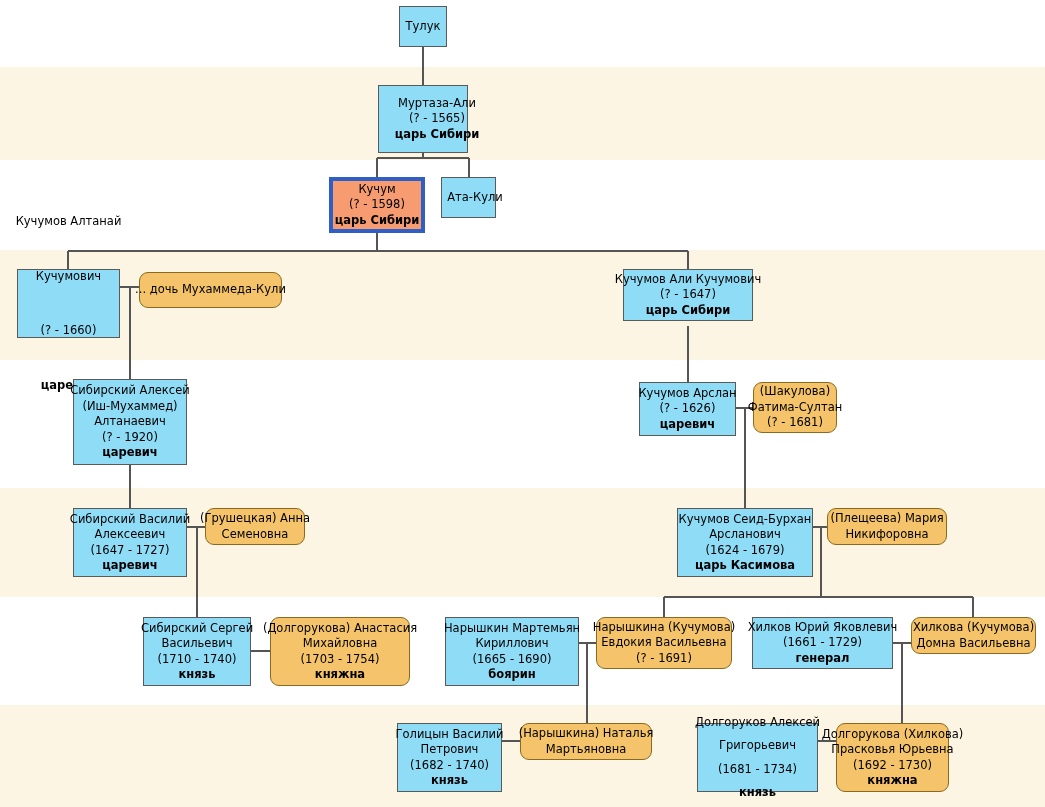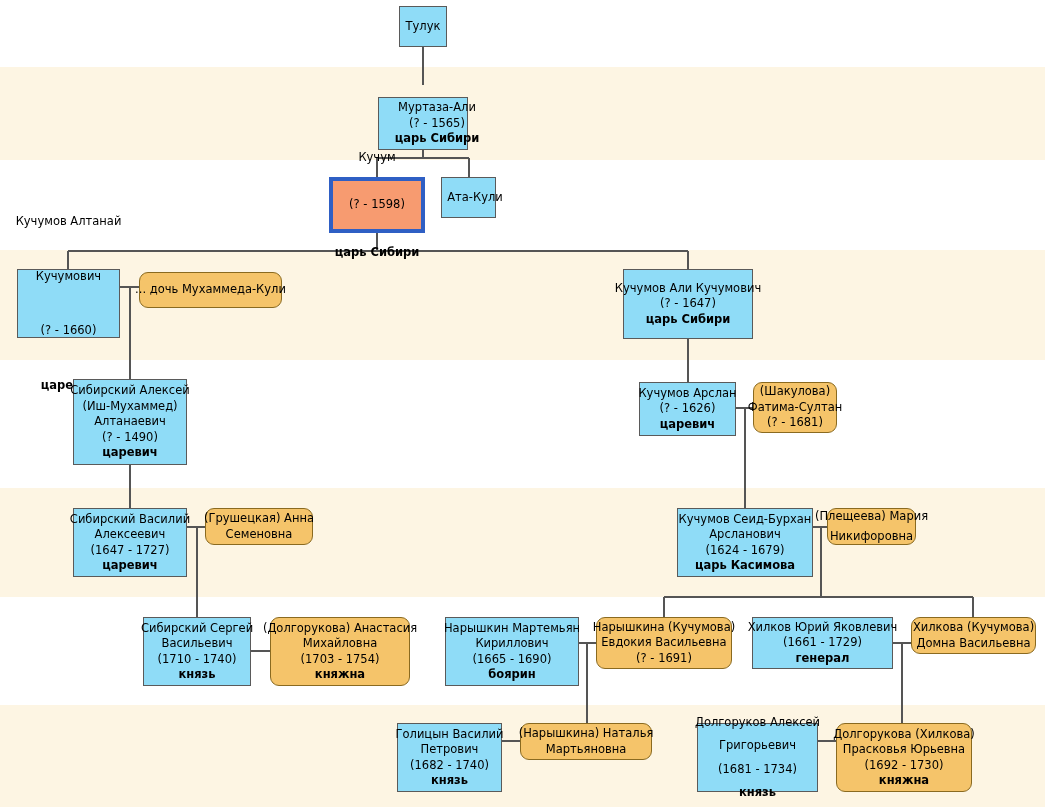--- a/index.html
+++ b/index.html
@@ -31,21 +31,20 @@
   }
   .node.spouse{
     background:#f5c46a;
     border:1px solid #8a6a20;
     border-radius:9px;
   }
   .node.highlight{
     background:#f79b70;
     border:4px solid #2f5fc4;
     border-radius:0;
-    gap:32px;
   }
   .node .ln{display:block;white-space:nowrap;}
   .node .ttl{font-weight:bold;}
 </style>
 </head>
 <body>
 
 <div id="stage">
   <div id="bands">
       <div class="band" style="top: 67px; height: 93px; background: rgb(253, 245, 227);"></div>
@@ -83,21 +82,21 @@
       <path d="M 893 643 L 911 643" stroke="#555555" stroke-width="2" fill="none" shape-rendering="crispEdges"></path>
       <path d="M 902 643 L 902 741" stroke="#555555" stroke-width="2" fill="none" shape-rendering="crispEdges"></path>
       <path d="M 902 741 L 902 723" stroke="#555555" stroke-width="2" fill="none" shape-rendering="crispEdges"></path>
       <path d="M 502 741 L 520 741" stroke="#555555" stroke-width="2" fill="none" shape-rendering="crispEdges"></path>
       <path d="M 818 741 L 836 741" stroke="#555555" stroke-width="2" fill="none" shape-rendering="crispEdges"></path>
     </svg>
   <div id="nodes">
       <div class="node person" style="left: 399px; top: 6px; width: 48px; height: 41px;">
         <span class="ln">Тулук</span>
       </div>
-      <div class="node person" style="left: 378px; top: 97px; width: 90px; height: 53px; padding-left: 28px;">
+      <div class="node person" style="left: 378px; top: 85px; width: 90px; height: 68px; padding-left: 28px;">
         <span class="ln">Муртаза-Али</span>
         <span class="ln">(? - 1565)</span>
         <span class="ln ttl">царь Сибири</span>
       </div>
       <div class="node highlight" style="left: 329px; top: 177px; width: 96px; height: 56px;">
         <span class="ln">Кучум</span>
         <span class="ln">(? - 1598)</span>
         <span class="ln ttl">царь Сибири</span>
       </div>
       <div class="node person" style="left: 441px; top: 177px; width: 55px; height: 41px; padding-left: 13px;">
@@ -105,59 +104,59 @@
       </div>
       <div class="node person" style="left: 17px; top: 269px; width: 103px; height: 69px; gap: 39px;">
         <span class="ln">Кучумов Алтанай</span>
         <span class="ln">Кучумович</span>
         <span class="ln">(? - 1660)</span>
         <span class="ln ttl">царевич</span>
       </div>
       <div class="node spouse" style="left: 139px; top: 272px; width: 143px; height: 36px;">
         <span class="ln">... дочь Мухаммеда-Кули</span>
       </div>
-      <div class="node person" style="left: 623px; top: 269px; width: 130px; height: 70px;">
+      <div class="node person" style="left: 623px; top: 269px; width: 130px; height: 52px;">
         <span class="ln">Кучумов Али Кучумович</span>
         <span class="ln">(? - 1647)</span>
         <span class="ln ttl">царь Сибири</span>
       </div>
       <div class="node person" style="left: 73px; top: 379px; width: 114px; height: 86px;">
         <span class="ln">Сибирский Алексей</span>
         <span class="ln">(Иш-Мухаммед)</span>
         <span class="ln">Алтанаевич</span>
-        <span class="ln">(? - 1490)</span>
+        <span class="ln">(? - 1920)</span>
         <span class="ln ttl">царевич</span>
       </div>
       <div class="node person" style="left: 639px; top: 382px; width: 97px; height: 54px;">
         <span class="ln">Кучумов Арслан</span>
         <span class="ln">(? - 1626)</span>
         <span class="ln ttl">царевич</span>
       </div>
       <div class="node spouse" style="left: 753px; top: 382px; width: 84px; height: 51px;">
         <span class="ln">(Шакулова)</span>
         <span class="ln">Фатима-Султан</span>
         <span class="ln">(? - 1681)</span>
       </div>
       <div class="node person" style="left: 73px; top: 508px; width: 114px; height: 69px;">
         <span class="ln">Сибирский Василий</span>
         <span class="ln">Алексеевич</span>
         <span class="ln">(1647 - 1727)</span>
         <span class="ln ttl">царевич</span>
       </div>
-      <div class="node spouse" style="left: 205px; top: 508px; width: 108px; height: 37px;">
+      <div class="node spouse" style="left: 205px; top: 508px; width: 100px; height: 37px;">
         <span class="ln">(Грушецкая) Анна</span>
         <span class="ln">Семеновна</span>
       </div>
       <div class="node person" style="left: 677px; top: 508px; width: 136px; height: 69px;">
         <span class="ln">Кучумов Сеид-Бурхан</span>
         <span class="ln">Арсланович</span>
         <span class="ln">(1624 - 1679)</span>
         <span class="ln ttl">царь Касимова</span>
       </div>
-      <div class="node spouse" style="left: 827px; top: 508px; width: 89px; height: 37px; justify-content: space-between;">
+      <div class="node spouse" style="left: 827px; top: 508px; width: 120px; height: 37px;">
         <span class="ln">(Плещеева) Мария</span>
         <span class="ln">Никифоровна</span>
       </div>
       <div class="node person" style="left: 143px; top: 617px; width: 108px; height: 69px;">
         <span class="ln">Сибирский Сергей</span>
         <span class="ln">Васильевич</span>
         <span class="ln">(1710 - 1740)</span>
         <span class="ln ttl">князь</span>
       </div>
       <div class="node spouse" style="left: 270px; top: 617px; width: 140px; height: 69px;">
@@ -195,20 +194,20 @@
       <div class="node spouse" style="left: 520px; top: 723px; width: 132px; height: 37px;">
         <span class="ln">(Нарышкина) Наталья</span>
         <span class="ln">Мартьяновна</span>
       </div>
       <div class="node person" style="left: 697px; top: 723px; width: 121px; height: 69px; gap: 8px;">
         <span class="ln">Долгоруков Алексей</span>
         <span class="ln">Григорьевич</span>
         <span class="ln">(1681 - 1734)</span>
         <span class="ln ttl">князь</span>
       </div>
-      <div class="node spouse" style="left: 836px; top: 723px; width: 136px; height: 69px;">
+      <div class="node spouse" style="left: 836px; top: 723px; width: 113px; height: 69px;">
         <span class="ln">Долгорукова (Хилкова)</span>
         <span class="ln">Прасковья Юрьевна</span>
         <span class="ln">(1692 - 1730)</span>
         <span class="ln ttl">княжна</span>
       </div>
     </div>
 </div>
 
 </body></html>

